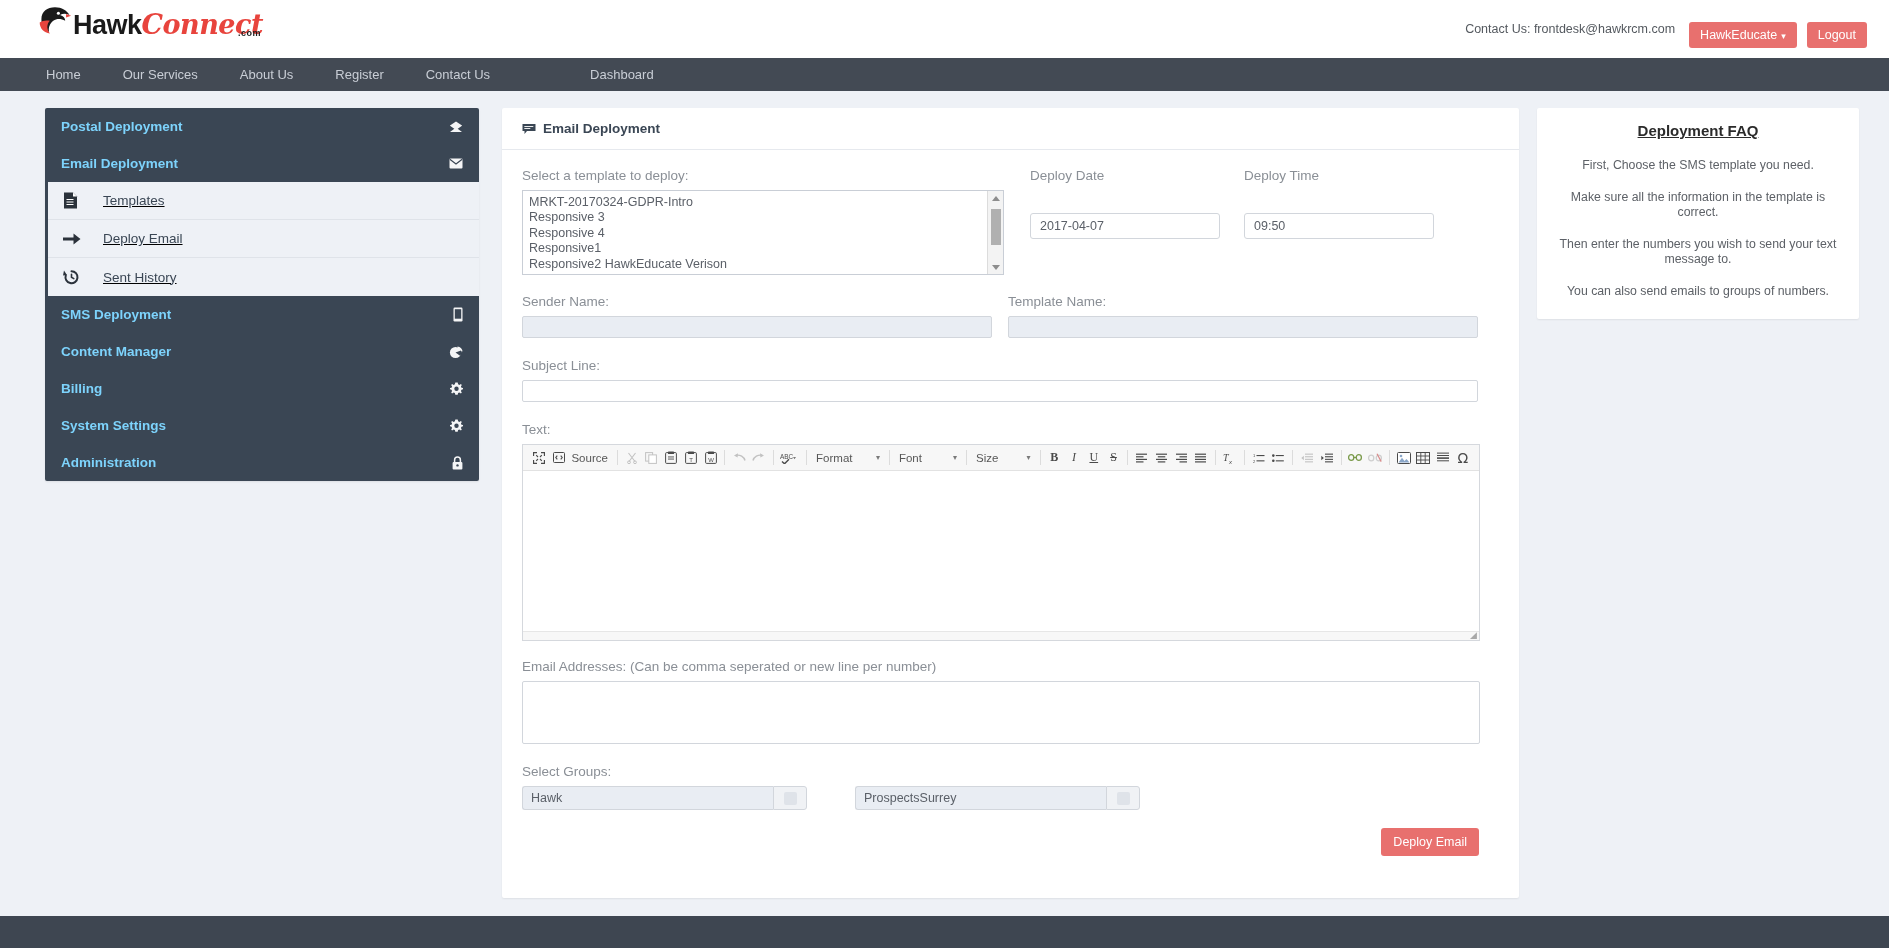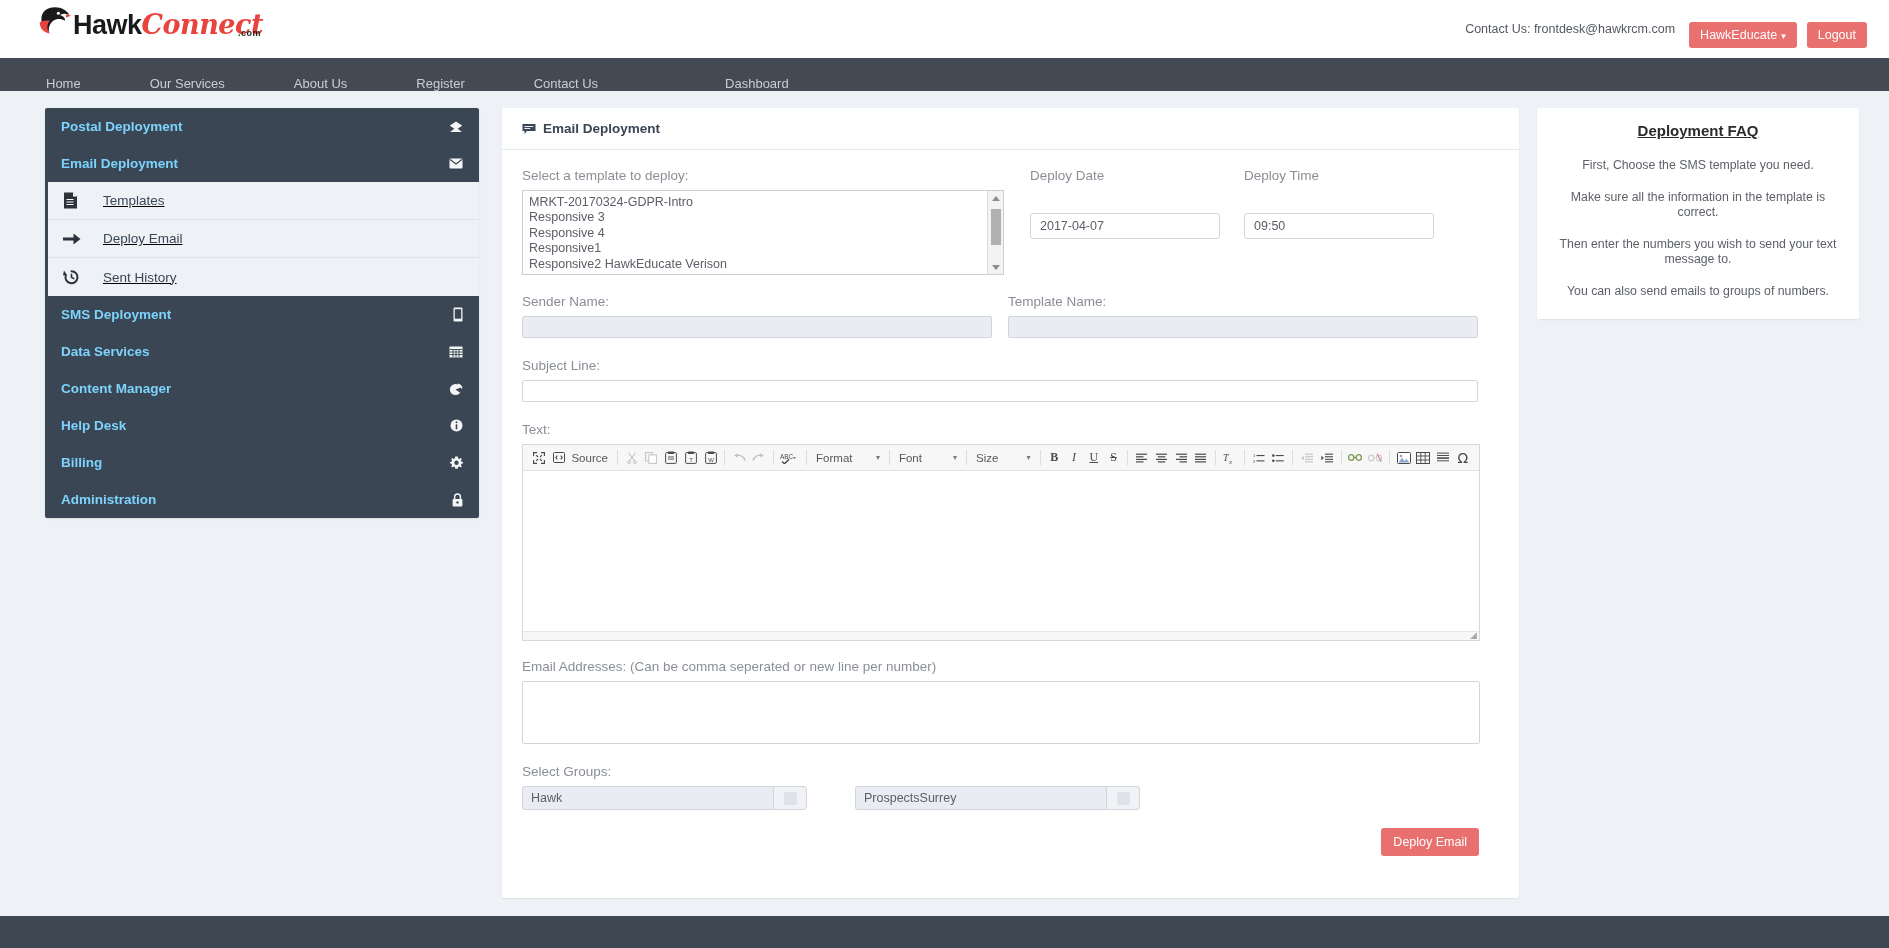--- a/index.html
+++ b/index.html
@@ -40,21 +40,21 @@
     font-size: 12.5px; padding: 6px 11px; cursor: pointer;
     font-family: "Liberation Sans", sans-serif;
   }
   .caret-dn { font-size: 9px; margin-left: 4px; }
 
   
   .navbar {
     position: absolute; top: 58px; left: 0; width: 1889px; height: 33px;
     background: #434a54;
   }
-  .nav-items { position: absolute; left: 46px; top: 0; height: 50px; display: flex; align-items: center; gap: 27px; }
+  .nav-items { position: absolute; left: 46px; top: 0; height: 33px; display: flex; align-items: center; }
   .nav-item {
     color: #c9ced6; font-size: 13px; padding: 0 0; margin-right: 42px;
     text-decoration: none; cursor: pointer; white-space: nowrap;
   }
   .nav-item.dash { margin-left: 58px; }
 
   
   .sidebar {
     position: absolute; left: 45px; top: 108px; width: 434px;
     background: #3a4654; border-radius: 2px; overflow: hidden;
@@ -302,50 +302,40 @@
         <div class="side-top">
           <span>SMS Deployment</span>
           <span class="ico">
             <svg width="10" height="15" viewBox="0 0 10 15">
               <rect x="0.5" y="0.5" width="9" height="14" rx="1.2" fill="#ffffff"></rect>
               <rect x="1.8" y="2.2" width="6.4" height="9.5" fill="#3a4654"></rect>
             </svg>
           </span>
         </div>
         <div class="side-top">
-          <span>Data Services</span>
-          <span class="ico">
-            <svg width="14" height="12" viewBox="0 0 14 12">
-              <rect x="0.5" y="0.5" width="13" height="11" fill="#ffffff"></rect>
-              <path d="M0.5 3.5 L13.5 3.5 M0.5 6 L13.5 6 M0.5 8.5 L13.5 8.5 M4 3.5 L4 11.5 M7 3.5 L7 11.5 M10 3.5 L10 11.5" stroke="#3a4654" stroke-width="0.9"></path>
-            </svg>
-          </span>
-        </div>
-        <div class="side-top">
           <span>Content Manager</span>
           <span class="ico">
             <svg width="14" height="14" viewBox="0 0 14 14">
               <circle cx="6.5" cy="7.5" r="5.6" fill="#ffffff"></circle>
               <path d="M8.5 1.4 A6 6 0 0 1 13.6 6.2 L8.5 7.3 Z" fill="#ffffff"></path>
               <path d="M6.5 7.5 L12 5.5 A5.8 5.8 0 0 1 11.4 11 Z" fill="#3a4654"></path>
             </svg>
           </span>
         </div>
         <div class="side-top">
-          <span>Help Desk</span>
+          <span>Billing</span>
           <span class="ico">
             <svg width="13" height="13" viewBox="0 0 13 13">
-              <circle cx="6.5" cy="6.5" r="6" fill="#ffffff"></circle>
-              <rect x="5.7" y="5.3" width="1.6" height="5" fill="#3a4654"></rect>
-              <circle cx="6.5" cy="3.3" r="1" fill="#3a4654"></circle>
+              <path d="M6.5 0.6 L7.7 0.6 L8.1 2.3 L9.4 2.9 L10.9 2 L11.8 2.9 L10.9 4.4 L11.5 5.7 L13 6.1 L13 7.3 L11.5 7.7 L10.9 9 L11.8 10.5 L10.9 11.4 L9.4 10.5 L8.1 11.1 L7.7 12.8 L6.5 12.8 L5.3 12.8 L4.9 11.1 L3.6 10.5 L2.1 11.4 L1.2 10.5 L2.1 9 L1.5 7.7 L0 7.3 L0 6.1 L1.5 5.7 L2.1 4.4 L1.2 2.9 L2.1 2 L3.6 2.9 L4.9 2.3 L5.3 0.6 Z" fill="#ffffff"></path>
+              <circle cx="6.5" cy="6.7" r="2.2" fill="#3a4654"></circle>
             </svg>
           </span>
         </div>
         <div class="side-top">
-          <span>Billing</span>
+          <span>System Settings</span>
           <span class="ico">
             <svg width="13" height="13" viewBox="0 0 13 13">
               <path d="M6.5 0.6 L7.7 0.6 L8.1 2.3 L9.4 2.9 L10.9 2 L11.8 2.9 L10.9 4.4 L11.5 5.7 L13 6.1 L13 7.3 L11.5 7.7 L10.9 9 L11.8 10.5 L10.9 11.4 L9.4 10.5 L8.1 11.1 L7.7 12.8 L6.5 12.8 L5.3 12.8 L4.9 11.1 L3.6 10.5 L2.1 11.4 L1.2 10.5 L2.1 9 L1.5 7.7 L0 7.3 L0 6.1 L1.5 5.7 L2.1 4.4 L1.2 2.9 L2.1 2 L3.6 2.9 L4.9 2.3 L5.3 0.6 Z" fill="#ffffff"></path>
               <circle cx="6.5" cy="6.7" r="2.2" fill="#3a4654"></circle>
             </svg>
           </span>
         </div>
         <div class="side-top">
           <span>Administration</span>
           <span class="ico">

